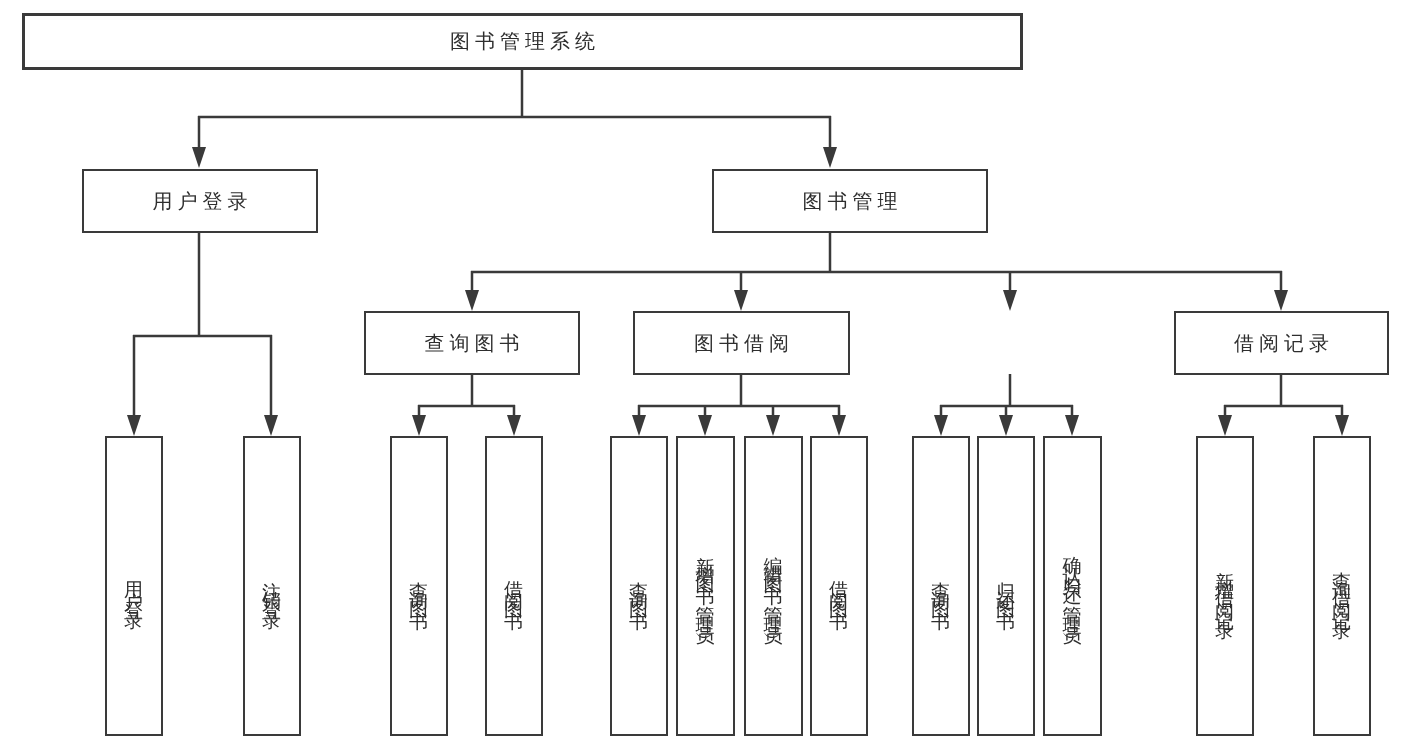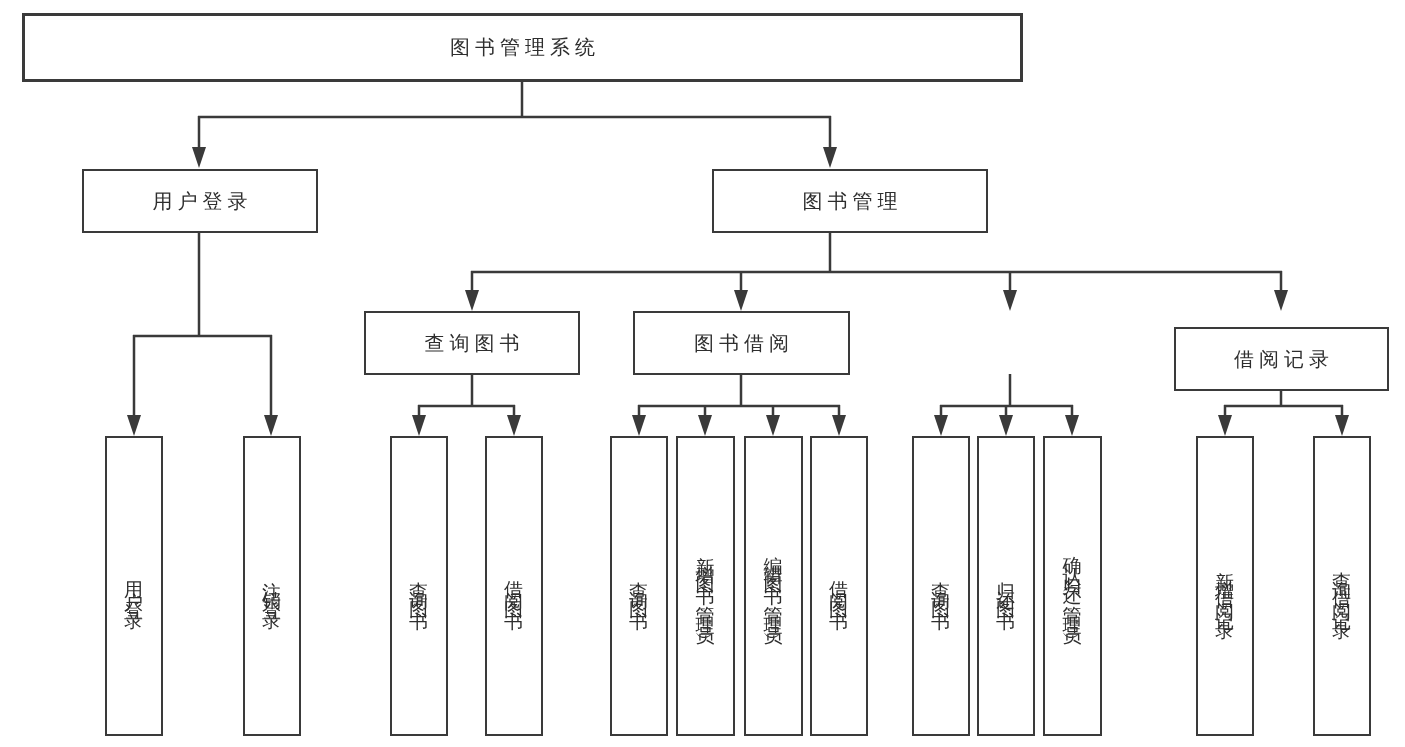--- a/index.html
+++ b/index.html
@@ -76,38 +76,38 @@
     <path d="M1010,374 L1010,406 M940,406 L1073,406 M941,405 L941,421 M1006,405 L1006,421 M1072,405 L1072,421"></path>
     <polygon points="934,415 948,415 941,436"></polygon>
     <polygon points="999,415 1013,415 1006,436"></polygon>
     <polygon points="1065,415 1079,415 1072,436"></polygon>
 
     <path d="M1281,374 L1281,406 M1224,406 L1343,406 M1225,405 L1225,421 M1342,405 L1342,421"></path>
     <polygon points="1218,415 1232,415 1225,436"></polygon>
     <polygon points="1335,415 1349,415 1342,436"></polygon>
   </svg>
 
-  <div class="node hbox root" style="left:22px;top:13px;width:1001px;height:69px;">
+  <div class="node hbox root" style="left:22px;top:13px;width:1001px;height:57px;">
     <span class="lbl">图书管理系统</span>
   </div>
 
   <div class="node hbox" style="left:82px;top:169px;width:236px;height:64px;">
     <span class="lbl">用户登录</span>
   </div>
   <div class="node hbox" style="left:712px;top:169px;width:276px;height:64px;">
     <span class="lbl">图书管理</span>
   </div>
 
   <div class="node hbox" style="left:364px;top:311px;width:216px;height:64px;">
     <span class="lbl">查询图书</span>
   </div>
   <div class="node hbox" style="left:633px;top:311px;width:217px;height:64px;">
     <span class="lbl">图书借阅</span>
   </div>
-  <div class="node hbox" style="left:1174px;top:311px;width:215px;height:64px;margin-top:16px;">
+  <div class="node hbox" style="left:1174px;top:311px;width:215px;height:64px;">
     <span class="lbl">借阅记录</span>
   </div>
 
   <div class="node vbox" style="left:105px;top:436px;width:58px;height:300px;">
     <span class="lbl">用户登录</span>
   </div>
   <div class="node vbox" style="left:243px;top:436px;width:58px;height:300px;">
     <span class="lbl">注销登录</span>
   </div>
 

